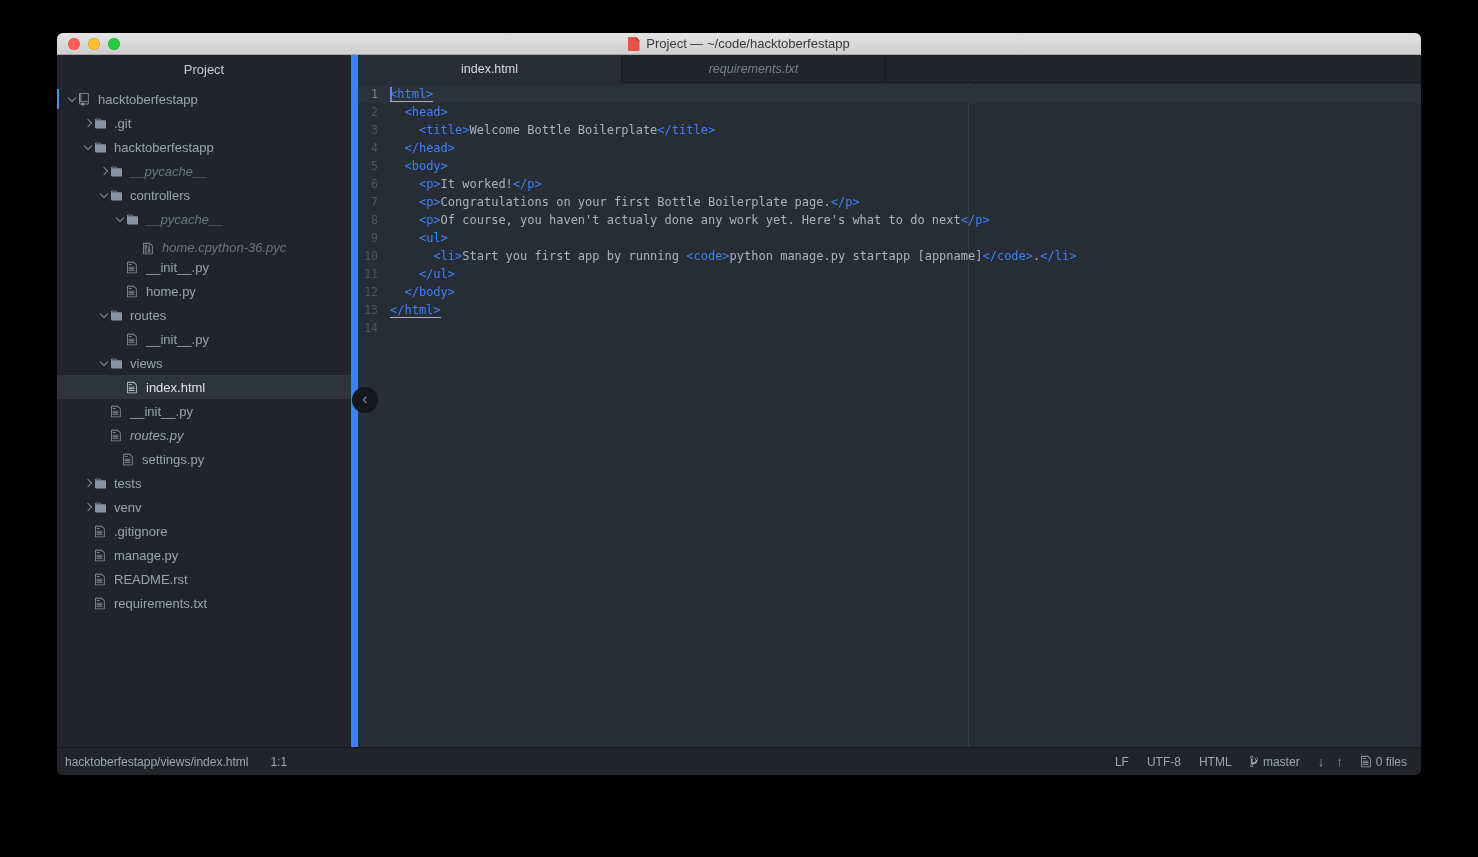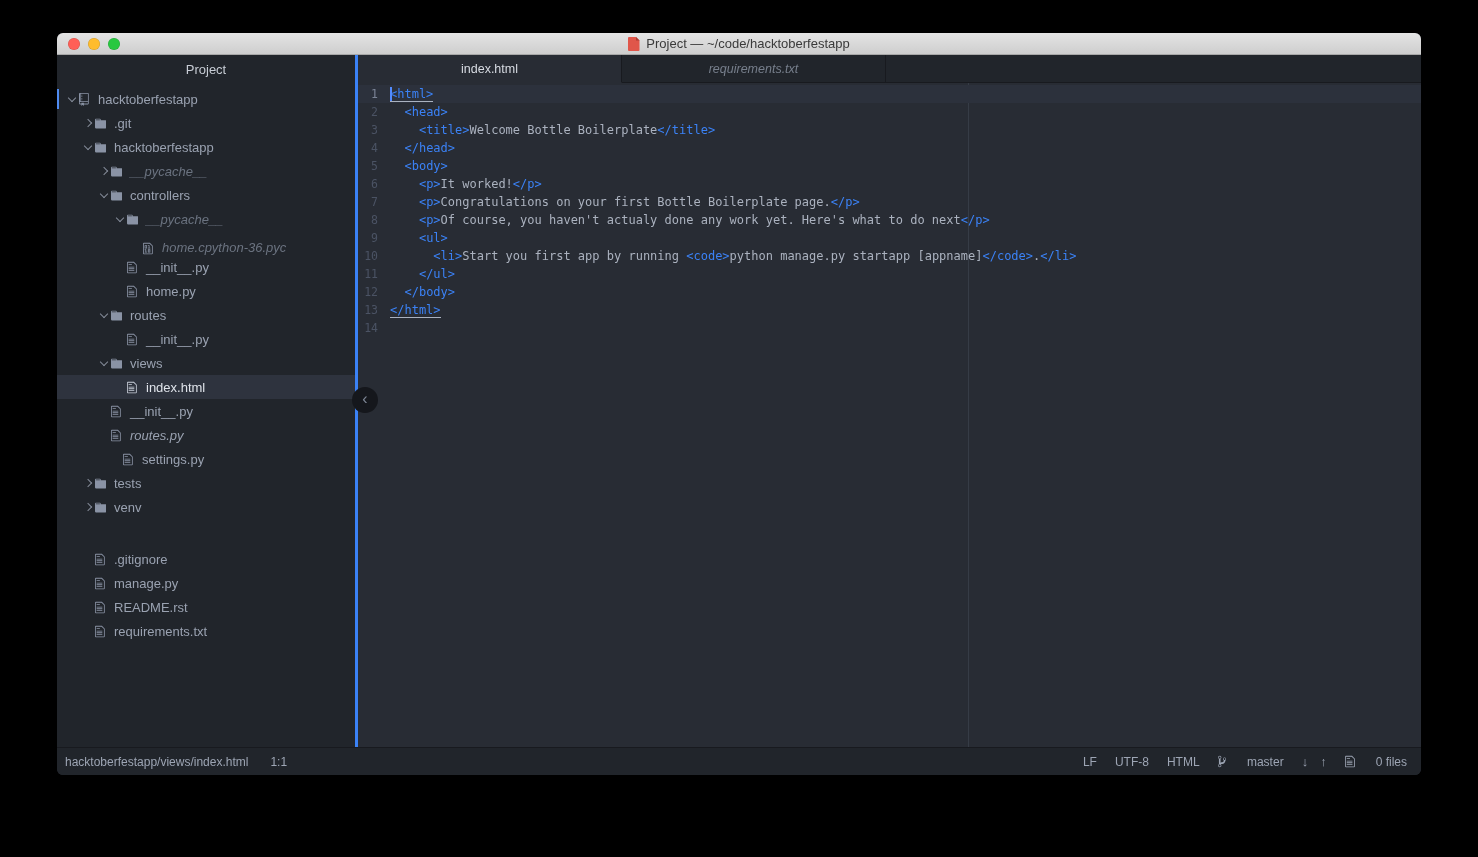--- a/index.html
+++ b/index.html
@@ -20,21 +20,21 @@
         box-shadow:inset 0 0 0 .5px rgba(0,0,0,.18); }
   .tl.close { background:#ff5f57; } .tl.min { background:#febc2e; } .tl.zoom { background:#28c840; }
   .title-wrap { display:flex; align-items:center; gap:6px; font-size:13px;
                 font-weight:500; color:#3a3a3a; }
   .proxy-icon svg { display:block; }
 
   
   .main { flex:1; display:flex; position:relative; min-height:0; }
 
   .sidebar { flex:0 0 301px; width:301px; background:#21252b;
-             border-right:3px solid #3b82f6; display:flex; flex-direction:column; }
+             border-right:7px solid #3b82f6; display:flex; flex-direction:column; }
   .sidebar-header { flex:0 0 28px; display:flex; align-items:center; justify-content:center;
                     color:#c8cdd5; font-size:13px; }
   .file-tree { flex:1; padding-top:4px; overflow:hidden; }
   .tree-row { height:24px; display:flex; align-items:center; font-size:13px;
               color:#9aa2b1; position:relative; white-space:nowrap; cursor:default; }
   .tree-row.selected { background:#2e333e; color:#dfe3ea; }
   .tree-row.ignored .tree-label { color:#6b7380; font-style:italic; }
   .tree-row.root::before { content:""; position:absolute; left:0; top:2px; height:20px;
                            width:2px; background:#4f8bf0; }
   .chev-box { flex:0 0 14px; width:14px; display:flex; align-items:center; justify-content:center; }
@@ -77,21 +77,21 @@
   .tok-txt { color:#abb2bf; }
   .matched { border-bottom:1px solid #aab2c0; }
   .cursor { position:absolute; left:32px; top:2px; width:2px; height:14px; background:#528bff; }
 
   
   .status-bar { flex:0 0 28px; background:#21252b; border-top:1px solid #181a1f;
                 display:flex; align-items:center; justify-content:space-between;
                 font-size:12px; color:#9da5b4; padding:0 14px 0 8px; }
   .status-left { display:flex; align-items:center; gap:22px; }
   .status-right { display:flex; align-items:center; gap:18px; }
-  .sb-group { display:flex; align-items:center; gap:21px; }
+  .sb-group { display:flex; align-items:center; gap:5px; }
   .sb-icon svg { display:block; height:13px; width:auto; }
   .arrows { display:flex; align-items:center; gap:12px; font-size:13px; }
 </style>
 </head>
 <body>
 
 <div class="window">
 
   <div class="titlebar">
     <div class="traffic-lights">
@@ -289,21 +289,21 @@
             <span class="chev-box">
               <i class="chev right"></i>
             </span>
             <span class="tree-icon">
               <svg viewBox="0 0 14 16">
                 <path fill="currentColor" d="M13 4H7V3c0-.66-.31-1-1-1H1c-.55 0-1 .45-1 1v10c0 .55.45 1 1 1h12c.55 0 1-.45 1-1V5c0-.55-.45-1-1-1zM6 4H1V3h5v1z"></path>
               </svg>
             </span>
             <span class="tree-label">venv</span>
           </div>
-          <div class="tree-row" style="padding-left: 24px; margin-top: 28px;">
+          <div class="tree-row" style="padding-left: 24px;">
             <span class="chev-box"></span>
             <span class="tree-icon">
               <svg viewBox="0 0 12 16">
                 <path fill="currentColor" d="M6 5H2V4h4v1zM2 8h7V7H2v1zm0 2h7V9H2v1zm0 2h7v-1H2v1zm10-7.5V14c0 .55-.45 1-1 1H1c-.55 0-1-.45-1-1V2c0-.55.45-1 1-1h7.5L12 4.5zM11 5L8 2H1v12h10V5z"></path>
               </svg>
             </span>
             <span class="tree-label">.gitignore</span>
           </div>
           <div class="tree-row" style="padding-left: 24px;">
             <span class="chev-box"></span>

